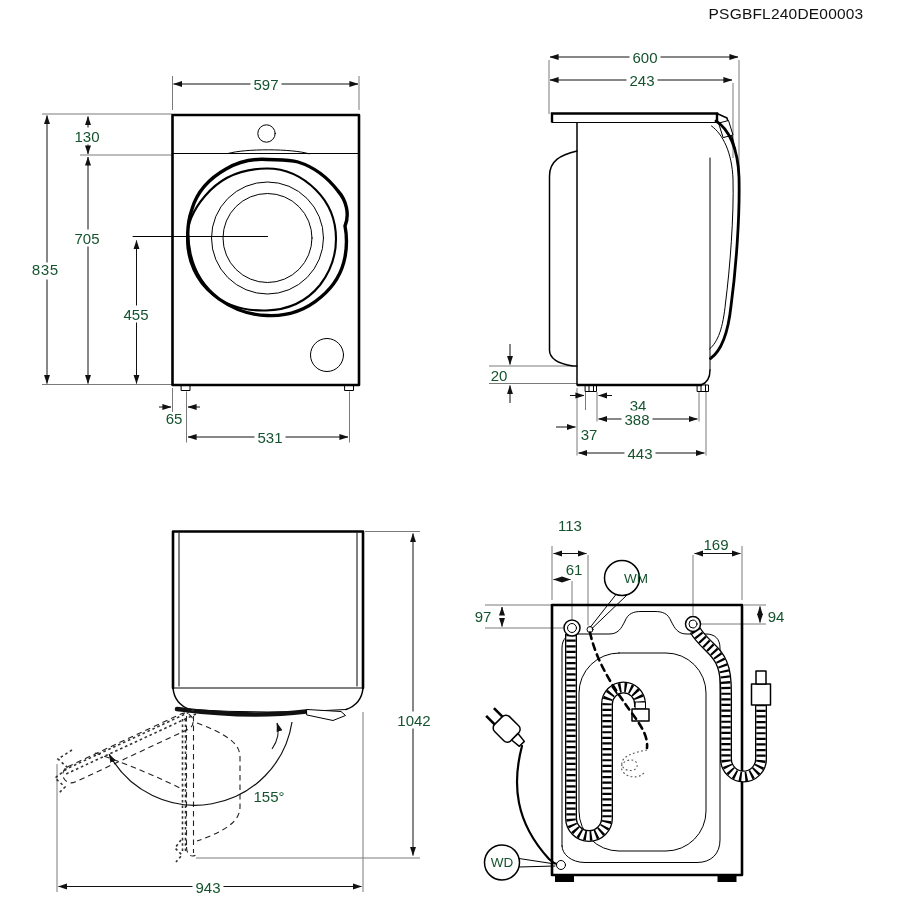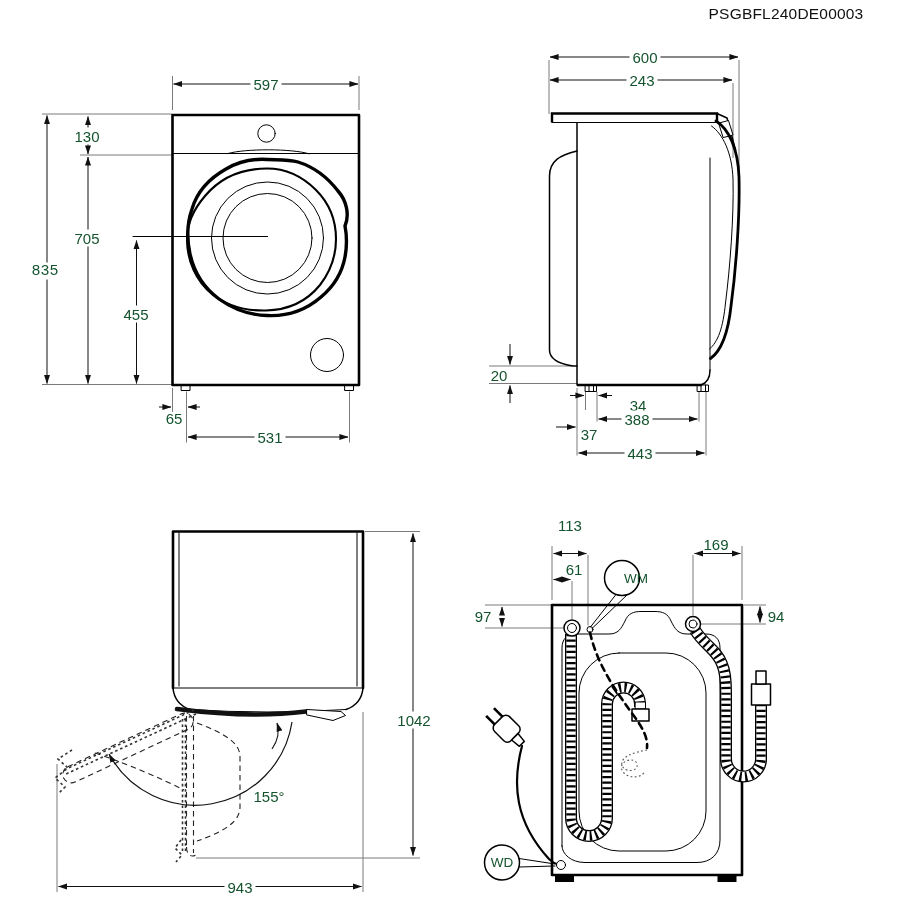--- a/index.html
+++ b/index.html
@@ -236,21 +236,21 @@
 <span class="dim bg" style="left:645px;top:57px;">600</span>
 <span class="dim bg" style="left:642px;top:80px;">243</span>
 <span class="dim" style="left:499px;top:375px;">20</span>
 <span class="dim" style="left:610px;top:405px;margin-left:28px;">34</span>
 <span class="dim bg" style="left:637px;top:419px;">388</span>
 <span class="dim" style="left:589px;top:434px;">37</span>
 <span class="dim bg" style="left:640px;top:453px;">443</span>
 
 <span class="dim bg" style="left:414px;top:696px;margin-top:24px;">1042</span>
 <span class="dim" style="left:269px;top:796px;">155°</span>
-<span class="dim bg" style="left:208px;top:887px;margin-left:32px;">943</span>
+<span class="dim bg" style="left:208px;top:887px;">943</span>
 
 <span class="dim" style="left:570px;top:525px;">113</span>
 <span class="dim" style="left:560px;top:569px;padding-left:28px;">61</span>
 <span class="dim" style="left:716px;top:544px;">169</span>
 <span class="dim" style="left:483px;top:616px;">97</span>
 <span class="dim" style="left:776px;top:616px;">94</span>
 <span class="dim balloon" style="left:636px;top:578px;">WM</span>
 <span class="dim balloon" style="left:502px;top:862px;">WD</span>
 
 </div>

